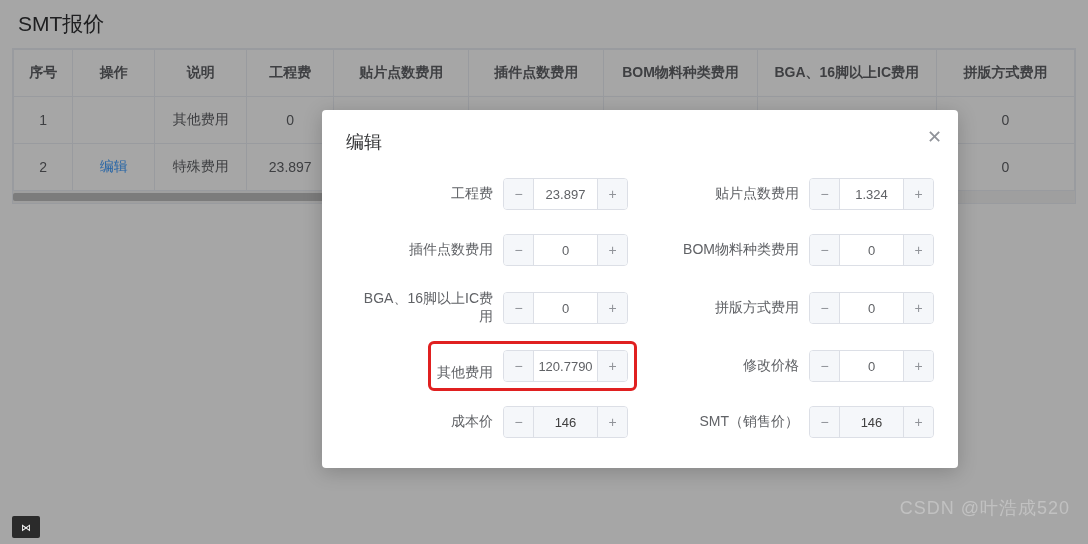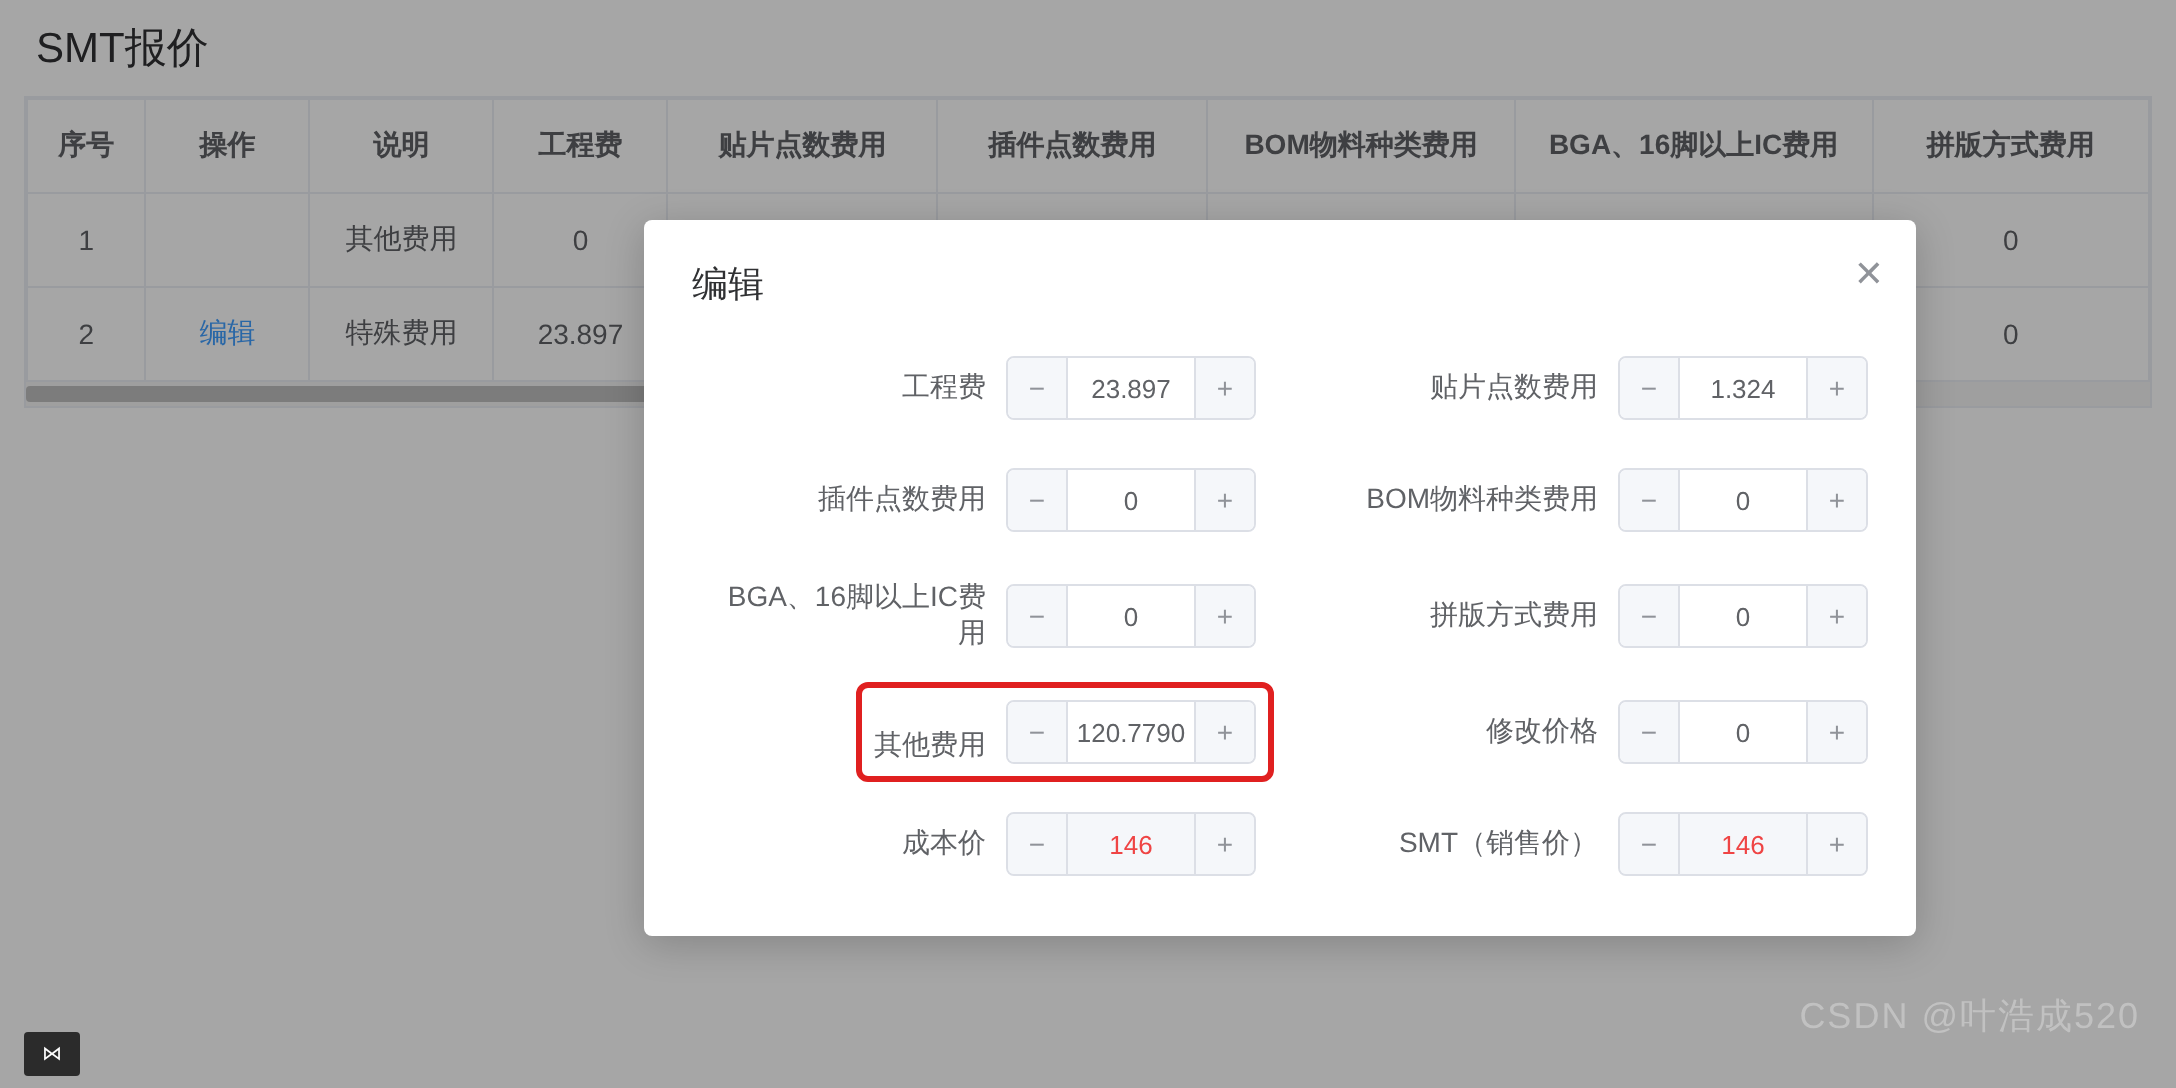--- a/index.html
+++ b/index.html
@@ -21,21 +21,21 @@
     .form { display: grid; grid-template-columns: 1fr 1fr; column-gap: 24px; row-gap: 24px; }
     .field { display: flex; align-items: center; justify-content: flex-end; gap: 10px; }
     .label { color: #606266; font-size: 14px; text-align: right; width: 130px; }
 
     .num { display: flex; align-items: center; border: 1px solid #dcdfe6; border-radius: 4px; height: 32px; overflow: hidden; width: 125px; }
     .num.disabled { background: #f5f7fa; color: #c0c4cc; }
     .num .btn { width: 30px; height: 100%; display: flex; align-items: center; justify-content: center; color: #909399; user-select: none; border: none; background: #f5f7fa; font-size: 14px; }
     .num .btn-l { border-right: 1px solid #dcdfe6; }
     .num .btn-r { border-left: 1px solid #dcdfe6; }
     .num input { border: none; text-align: center; height: 100%; width: 63px; font-size: 13px; color: #606266; outline: none; background: transparent; }
-    .num.disabled input { color: #ef4444; }
+    .num.disabled input { color: #404040; }
 
     .hl { border: 3px solid #e02020; border-radius: 6px; padding: 6px; margin: -9px -9px -9px -9px; }
 
     .watermark { position: absolute; right: 18px; bottom: 24px; color: rgba(200,200,200,.8); font-size: 18px; letter-spacing: 1px; }
     .vs-badge { position: absolute; left: 12px; bottom: 6px; width: 28px; height: 22px; background: #2b2b2b; color: #fff; font-size: 10px; display: flex; align-items: center; justify-content: center; border-radius: 2px; }
   </style>
 </head>
 <body>
 
 <div class="page-title">SMT报价</div>

